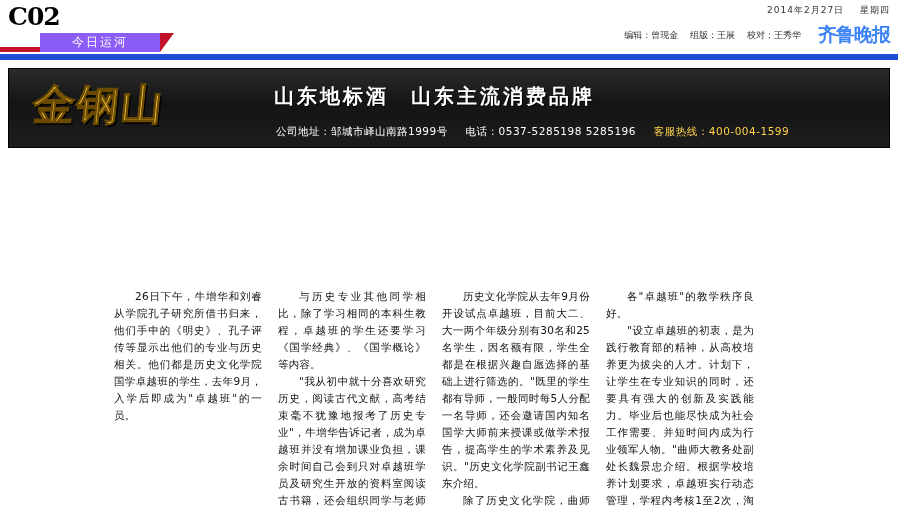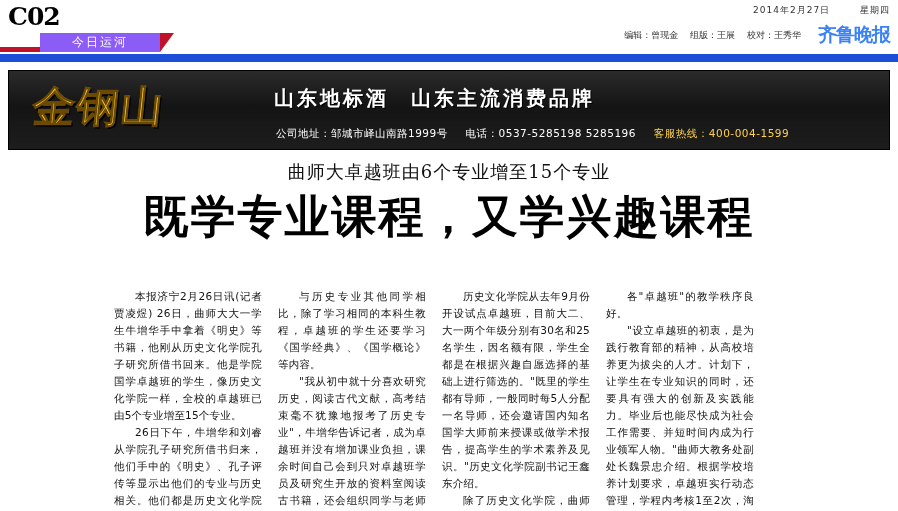--- a/index.html
+++ b/index.html
@@ -18,21 +18,21 @@
     position: relative;
     width: 898px;
     height: 511px;
     background: #fff;
   }
 
   
   .masthead {
     position: relative;
     height: 54px;
-    border-bottom: 8px solid #1d4ed8;
+    border-bottom: 6px solid #1d4ed8;
   }
   .page-code {
     position: absolute;
     left: 8px;
     top: 2px;
     font-family: "DejaVu Serif", "Liberation Serif", serif;
     font-weight: bold;
     font-size: 25px;
     letter-spacing: -1px;
     color: #000;
@@ -87,21 +87,21 @@
     right: 8px;
     top: 4px;
     text-align: right;
   }
   .mh-date {
     font-size: 9px;
     color: #333;
     letter-spacing: 1px;
     margin-bottom: 5px;
   }
-  .mh-date span { margin-left: 26px; }
+  .mh-date span { margin-left: 12px; }
   .mh-credits {
     font-size: 9px;
     color: #333;
     display: inline-block;
     vertical-align: middle;
     text-align: center;
   }
   .mh-credits span { margin-left: 9px; }
   .paper-logo {
     display: inline-block;
@@ -244,29 +244,24 @@
     <div class="slogan">
       <span>山东地标酒</span><span class="sep"></span><span>山东主流消费品牌</span>
     </div>
     <div class="contact">
       <span>公司地址：邹城市峄山南路1999号</span>
       <span>电话：0537-5285198 5285196</span>
       <span class="hotline">客服热线：400-004-1599</span>
     </div>
   </div>
 
-  <div class="headline-wrap">
-    <div class="shoulder">曲师大卓越班由6个专业增至15个专业</div>
-    <div class="main-headline">既学专业课程，又学兴趣课程</div>
-  </div>
 
   <div class="body-area">
     <div class="columns">
       <div class="col lead">
-        <p class="first">本报济宁2月26日讯(记者 贾凌煜) 26日，曲师大大一学生牛增华手中拿着《明史》等书籍，他刚从历史文化学院孔子研究所借书回来。他是学院国学卓越班的学生，像历史文化学院一样，全校的卓越班已由5个专业增至15个专业。</p>
         <p>26日下午，牛增华和刘睿从学院孔子研究所借书归来，他们手中的《明史》、孔子评传等显示出他们的专业与历史相关。他们都是历史文化学院国学卓越班的学生，去年9月，入学后即成为"卓越班"的一员。</p>
       </div>
       <div class="col">
         <p>与历史专业其他同学相比，除了学习相同的本科生教程，卓越班的学生还要学习《国学经典》、《国学概论》等内容。</p>
         <p>"我从初中就十分喜欢研究历史，阅读古代文献，高考结束毫不犹豫地报考了历史专业"，牛增华告诉记者，成为卓越班并没有增加课业负担，课余时间自己会到只对卓越班学员及研究生开放的资料室阅读古书籍，还会组织同学与老师一起探讨国学经典。"一开始感觉国学内容比较枯燥，但现在的兴趣越来越大。"</p>
       </div>
       <div class="col">
         <p>历史文化学院从去年9月份开设试点卓越班，目前大二、大一两个年级分别有30名和25名学生，因名额有限，学生全都是在根据兴趣自愿选择的基础上进行筛选的。"既里的学生都有导师，一般同时每5人分配一名导师，还会邀请国内知名国学大师前来授课或做学术报告，提高学生的学术素养及见识。"历史文化学院副书记王鑫东介绍。</p>
         <p>除了历史文化学院，曲师大数学、物理、经济等学院同样也设立了一个卓越班，每班不超过40人。目前</p>
       </div>

